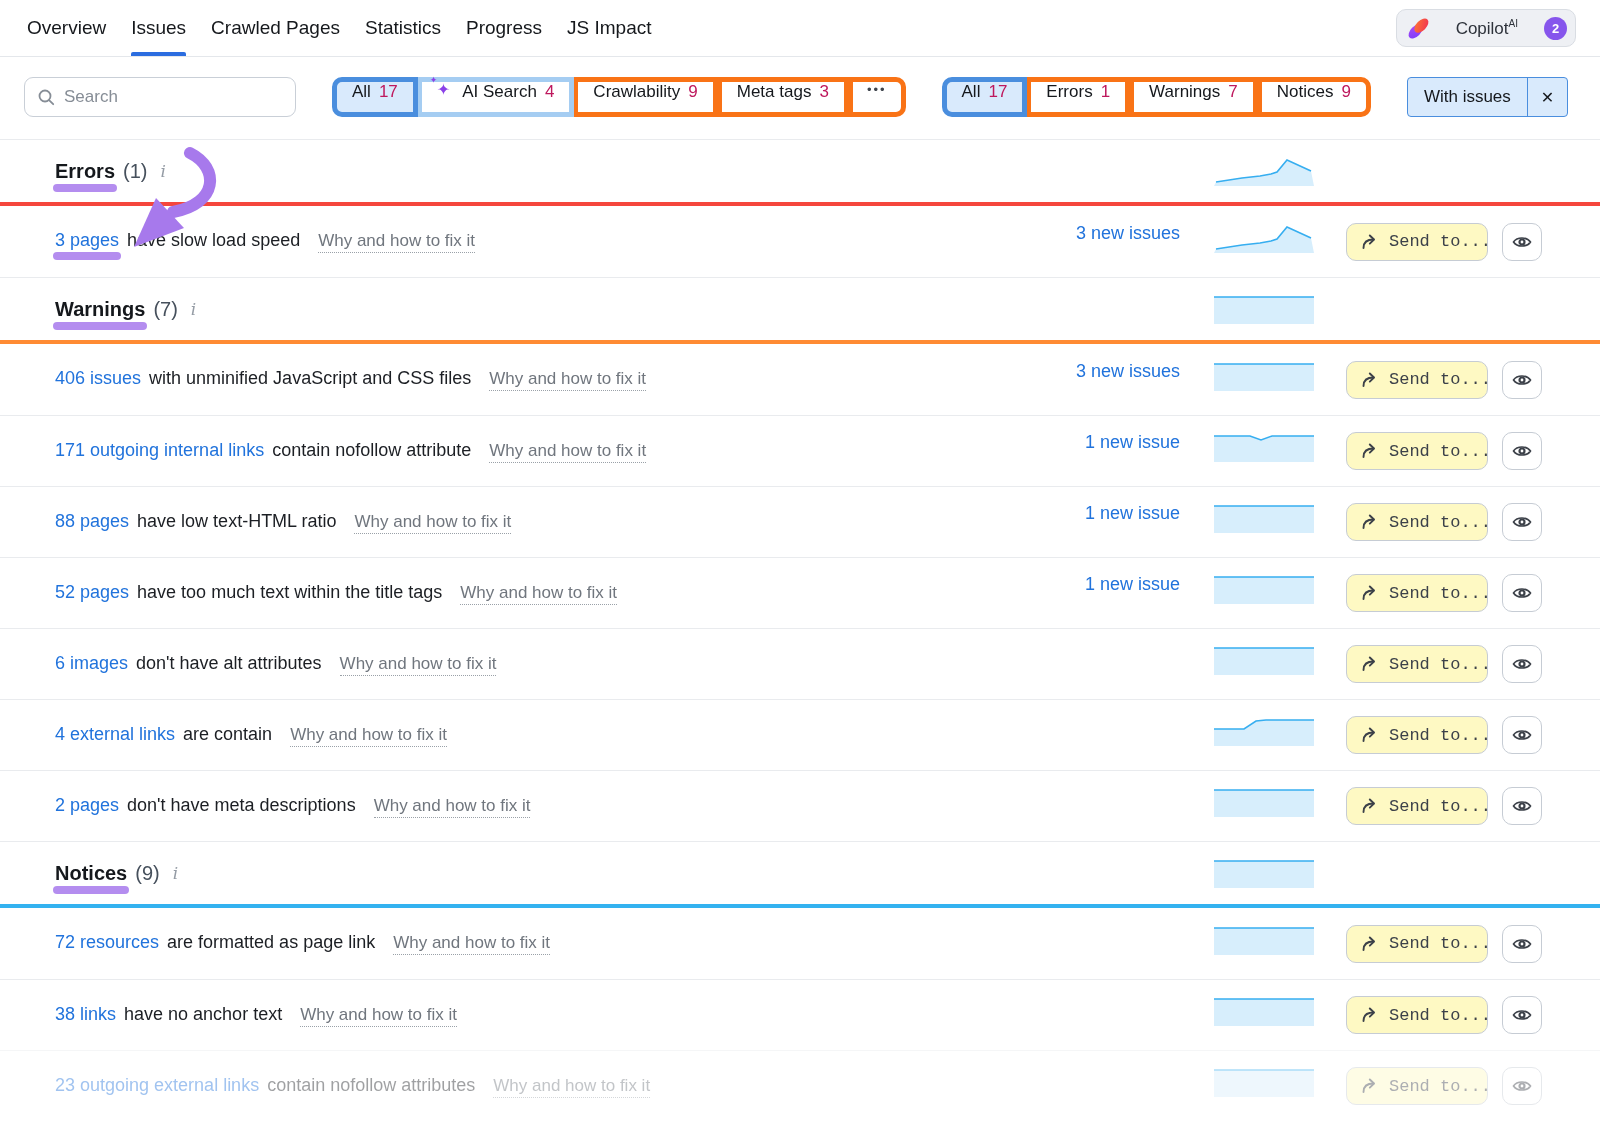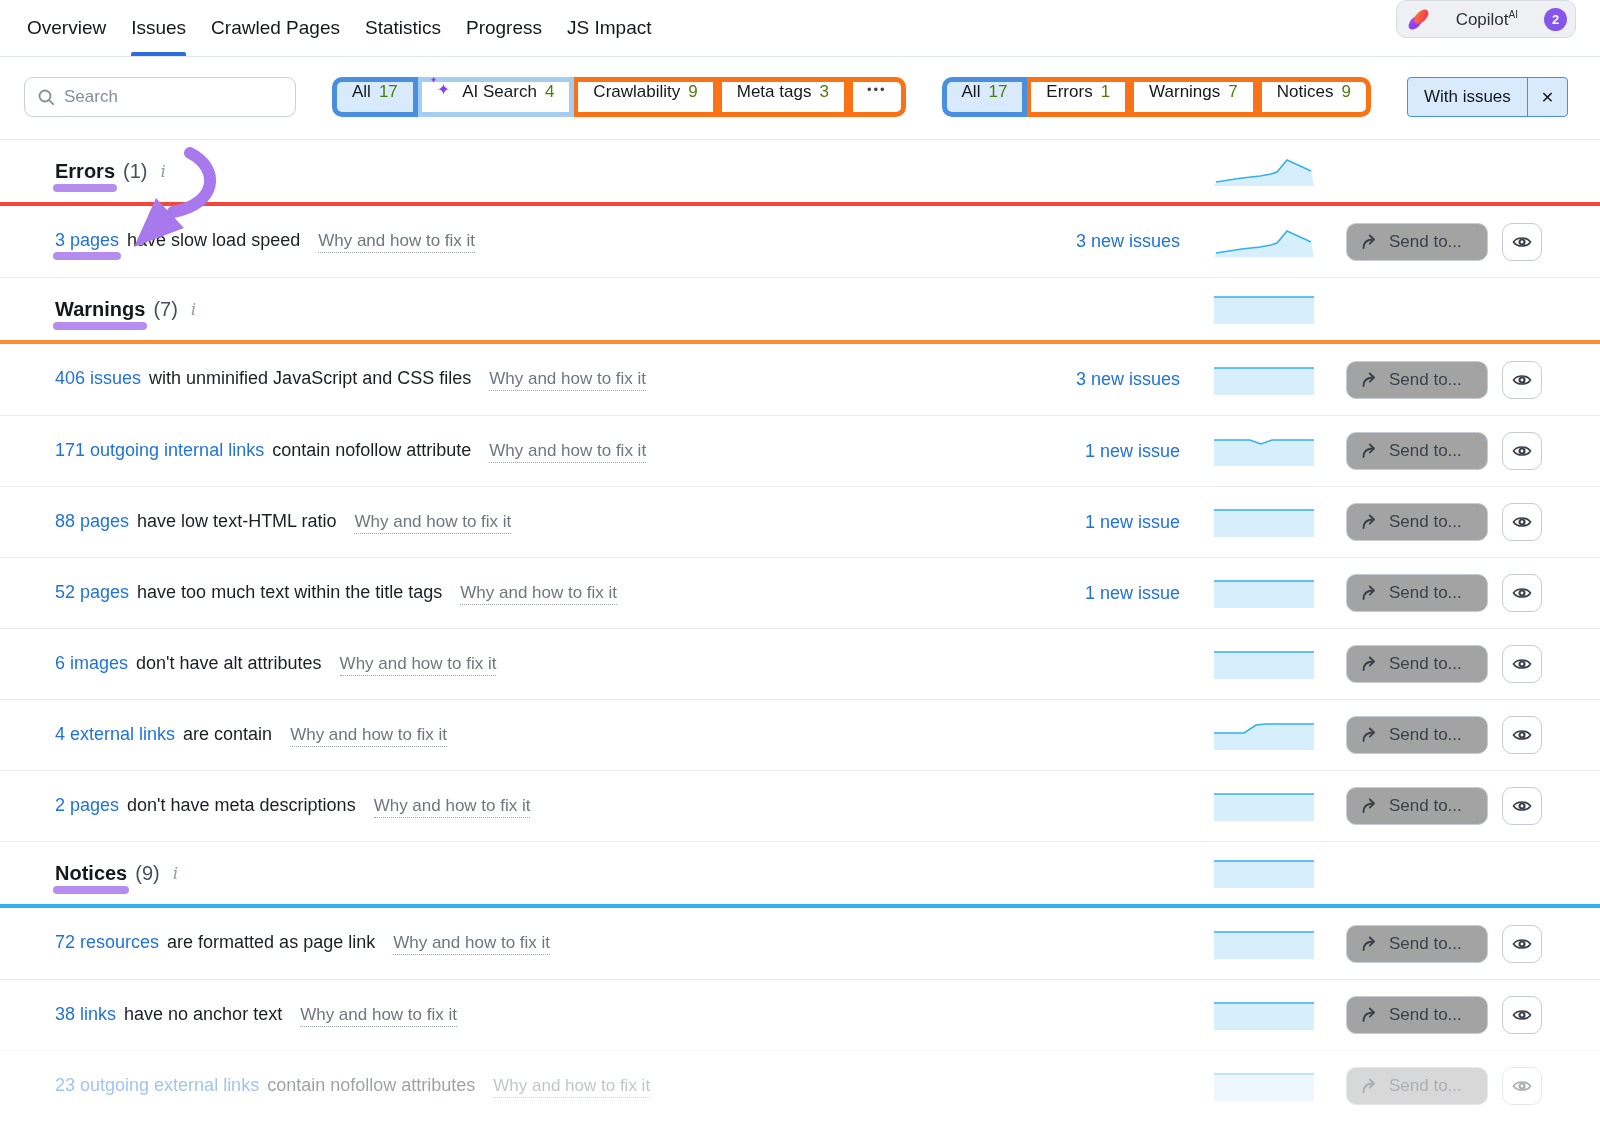--- a/index.html
+++ b/index.html
@@ -1,20 +1,20 @@
 <!DOCTYPE html>
 <html><head>
 <meta charset="utf-8">
 <style>
   *{box-sizing:border-box;margin:0;padding:0}
   body{width:1600px;height:1140px;overflow:hidden;background:#fff;
        font-family:"Liberation Sans","DejaVu Sans",sans-serif;color:#1c1f24;position:relative}
 
   
-  .topbar{display:flex;justify-content:space-between;align-items:flex-start;height:57px;
+  .topbar{display:flex;justify-content:space-between;align-items:center;height:57px;
           border-bottom:1px solid #e4e7eb;padding:0 24px 0 27px;background:#fff}
   .mainnav{display:flex;gap:25px;height:100%;align-items:stretch}
   .nav-item{font-size:19px;color:#15181c;display:flex;align-items:center;position:relative;cursor:pointer;white-space:nowrap}
   .nav-item.active::after{content:'';position:absolute;left:0;right:0;bottom:0;height:4px;background:#2b6de0;border-radius:2px 2px 0 0}
   .copilot{display:flex;align-items:center;gap:26px;background:#eef0f4;border:1px solid #d9dde3;
            border-radius:10px;height:38px;padding:0 8px 0 10px;cursor:pointer}
   .cp-label{font-size:17px;color:#2e333b;font-weight:500}
   .cp-label sup{font-size:10px}
   .cp-badge{width:23px;height:23px;border-radius:50%;background:#8655ec;color:#fff;font-size:13px;
             display:flex;align-items:center;justify-content:center;font-weight:600}
@@ -26,21 +26,21 @@
           display:flex;align-items:center;padding:0 12px;gap:9px;background:#fff;flex:none}
   .search input{border:none;outline:none;font-size:17px;width:100%;color:#1c1f24;background:transparent}
   .search input::placeholder{color:#868d96}
   .seg-group{display:flex}
   .seg{display:flex;align-items:flex-start;gap:8px;height:40px;padding:0 15px;background:#fff;
        border:5px solid #f97316;margin-left:-1px;font-size:17px;color:#15181c;cursor:pointer;position:relative;white-space:nowrap}
   .seg:first-child{margin-left:0;border-radius:10px 0 0 10px}
   .seg:last-child{border-radius:0 10px 10px 0}
   .seg.selected{background:#d9eafc;border-color:#4a8ede;z-index:2}
   .seg.ai{border-color:#a5cdf2;z-index:1}
-  .seg-count{color:#4d7c0f}
+  .seg-count{color:#be185d}
   .seg.more{padding:0 14px;color:#3f454d;font-size:13px;letter-spacing:2px}
   .sparkle{color:#8b41e8;font-size:16px;position:relative;margin-right:4px;line-height:1}
   .sparkle i{font-style:normal;font-size:9px;position:absolute;left:-7px;top:-6px}
   .chip{display:flex;align-items:center;height:40px;background:#d9eafc;border:1.5px solid #4a8ede;
         border-radius:4px;overflow:hidden;flex:none}
   .chip-label{padding:0 16px;font-size:17px;color:#15181c}
   .chip-x{padding:0 13px;border-left:1.5px solid #4a8ede;font-weight:700;font-size:16px;height:100%;
           display:flex;align-items:center;cursor:pointer;color:#15181c}
 
   
@@ -51,29 +51,29 @@
   .info-icon{font-family:"DejaVu Serif",serif;font-style:italic;color:#959ca5;font-size:17px;margin-left:13px;cursor:pointer}
   .sec-divider{height:4px}
   .issue-row{display:flex;align-items:center;height:71px;padding:0 58px 0 55px;background:#fff}
   .rows .issue-row + .issue-row{border-top:1px solid #e9ebee}
   .issue-row.faded{opacity:.42}
   .row-left{display:flex;align-items:baseline;gap:8px;min-width:0}
   .count-link{color:#2173dc;font-size:18px;cursor:pointer;position:relative;white-space:nowrap;text-decoration:none}
   .issue-text{font-size:18px;color:#1c1f24;white-space:nowrap}
   .fix-link{font-size:17px;color:#70767e;margin-left:10px;border-bottom:1px dotted #9aa1a8;
             padding-bottom:1px;cursor:pointer;white-space:nowrap;text-decoration:none}
-  .right-col{margin-left:auto;display:flex;align-items:center;flex:none}
+  .right-col{margin-left:auto;display:flex;align-items:flex-start;flex:none}
   .new-issues{width:170px;text-align:right;color:#2173dc;font-size:18px;margin-right:34px;
               white-space:nowrap;cursor:pointer;text-decoration:none}
   .spark-svg{width:100px;height:30px;margin-right:32px;flex:none}
   .sp-line{fill:none;stroke:#36aef0;stroke-width:1.6}
   .sp-fill{fill:#d7eefc}
   .send-btn{display:flex;align-items:center;gap:10px;width:142px;height:38px;border:1px solid #c6ccd4;
-            border-radius:10px;background:#a3a3a3;font-size:17px;color:#3c4149;padding:0 14px;cursor:pointer;
-            font-family:Liberation Sans, sans-serif;justify-content:flex-start;white-space:nowrap}
+            border-radius:10px;background:#fef9c3;font-size:17px;color:#3c4149;padding:0 14px;cursor:pointer;
+            font-family:Liberation Mono, monospace;justify-content:flex-start;white-space:nowrap}
   .eye-btn{width:40px;height:38px;margin-left:14px;border:1px solid #c6ccd4;border-radius:10px;background:#fff;
            display:flex;align-items:center;justify-content:center;cursor:pointer}
   .actions-spacer{width:196px}
 
   
   .marked::after{content:'';position:absolute;left:-2px;right:-2px;bottom:-9px;height:8px;
                  background:#a779ec;border-radius:4px;opacity:.85}
   .arrow-annotation{position:absolute;left:126px;top:148px;width:92px;height:104px;z-index:5;
                     pointer-events:none;overflow:visible}
   svg{overflow:visible}

